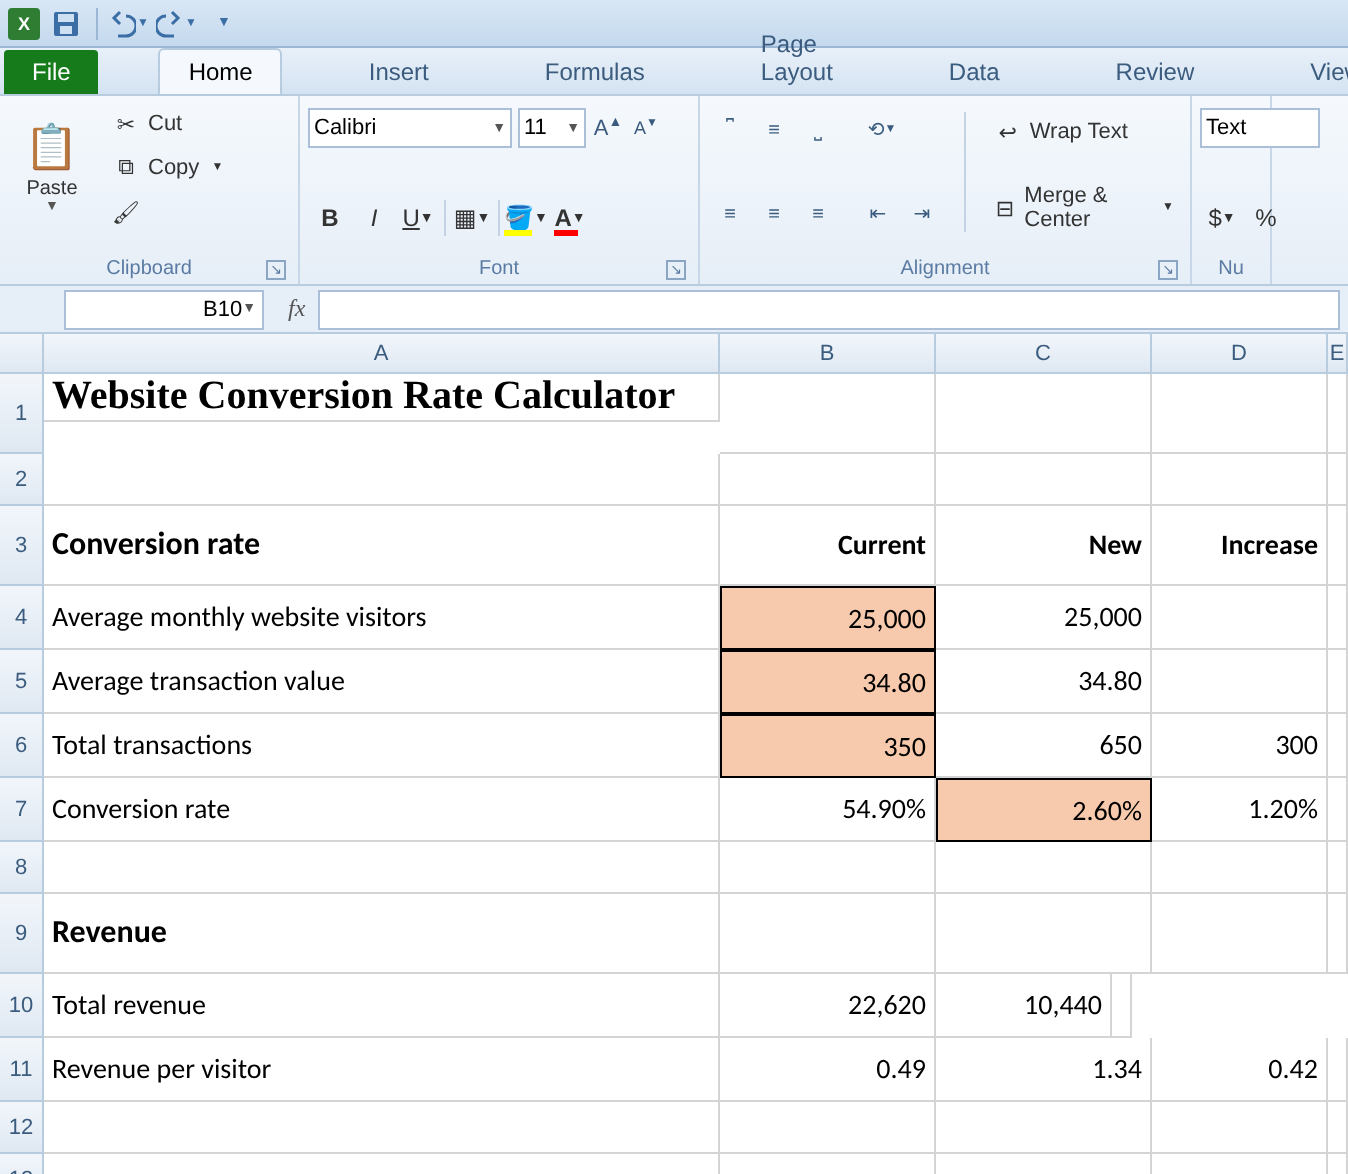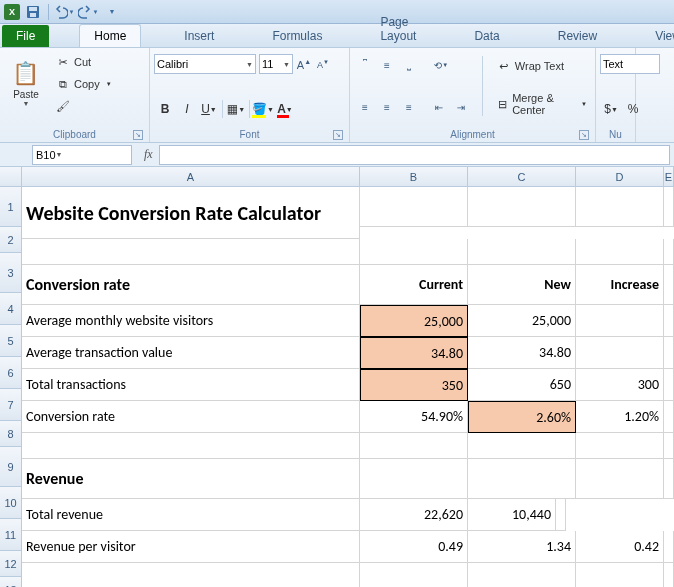--- a/index.html
+++ b/index.html
@@ -41,21 +41,21 @@
 .fmt-row { display: flex; gap: 0; margin-top: 4px; }
 .fmt-btn { width: 22px; height: 22px; display: flex; align-items: center; justify-content: center; cursor: pointer; color: #333; border-radius: 2px; font-size: 12px; }
 .fmt-btn .sub { font-size: 7px; }
 .sep-v { width: 1px; height: 18px; background: #c4d3e4; margin: 2px 2px; }
 .align-btn { display: flex; align-items: center; justify-content: center; cursor: pointer; border-radius: 2px; font-size: 10px; color: #3b5c7e; }
 
 .num-group { width: 40px; }
 
 
 .fbar { height: 24px; background: #e6eef7; display: flex; align-items: center; border-bottom: 1px solid #b8cce0; }
-.namebox { width: 100px; height: 20px; background: #fff; border: 1px solid #abc0d8; margin: 0 6px 0 32px; display: flex; align-items: center; justify-content: flex-start; padding: 0 3px; font-size: 11px; }
+.namebox { width: 100px; height: 20px; background: #fff; border: 1px solid #abc0d8; margin: 0 6px 0 32px; display: flex; align-items: center; justify-content: flex-end; padding: 0 3px; font-size: 11px; }
 .namebox .drop { font-size: 7px; color: #555; cursor: pointer; }
 .fbar .fx { font-style: italic; font-family: serif; font-size: 12px; color: #555; margin: 0 6px; }
 .fbar .finput { flex: 1; height: 20px; background: #fff; border: 1px solid #abc0d8; margin-right: 4px; }
 
 
 .grid { position: relative; }
 .corner { position: absolute; left: 0; top: 0; width: 22px; height: 20px; background: linear-gradient(#f2f6fb,#dfe8f2); border-right: 1px solid #b8cce0; border-bottom: 1px solid #b8cce0; }
 .colheads { position: absolute; left: 22px; top: 0; height: 20px; display: flex; }
 .colhead { background: linear-gradient(#f2f6fb,#dfe8f2); border-right: 1px solid #b8cce0; border-bottom: 1px solid #b8cce0; display: flex; align-items: center; justify-content: center; font-size: 11px; color: #3b5c7e; cursor: pointer; }
 .rowheads { position: absolute; left: 0; top: 20px; width: 22px; }
@@ -295,21 +295,21 @@
       <div class="rowhead" style="height: 32px;">7</div>
       <div class="rowhead" style="height: 26px;">8</div>
       <div class="rowhead" style="height: 40px;">9</div>
       <div class="rowhead" style="height: 32px;">10</div>
       <div class="rowhead" style="height: 32px;">11</div>
       <div class="rowhead" style="height: 26px;">12</div>
       <div class="rowhead" style="height: 26px;">13</div>
     </div>
   <div class="cells" id="cells">
       <div class="row">
-        <div class="cell h1" style="width: 338px; height: 52px;">Website Conversion Rate Calculator</div>
+        <div class="cell h1" style="width: 338px; height: 24px; font-family: Liberation Serif, serif;">Website Conversion Rate Calculator</div>
         <div class="cell" style="width: 108px; height: 40px;"></div>
         <div class="cell" style="width: 108px; height: 40px;"></div>
         <div class="cell" style="width: 88px; height: 40px;"></div>
         <div class="cell" style="width: 10px; height: 40px;"></div>
       </div>
       <div class="row">
         <div class="cell" style="width: 338px; height: 26px;"></div>
         <div class="cell" style="width: 108px; height: 26px;"></div>
         <div class="cell" style="width: 108px; height: 26px;"></div>
         <div class="cell" style="width: 88px; height: 26px;"></div>

